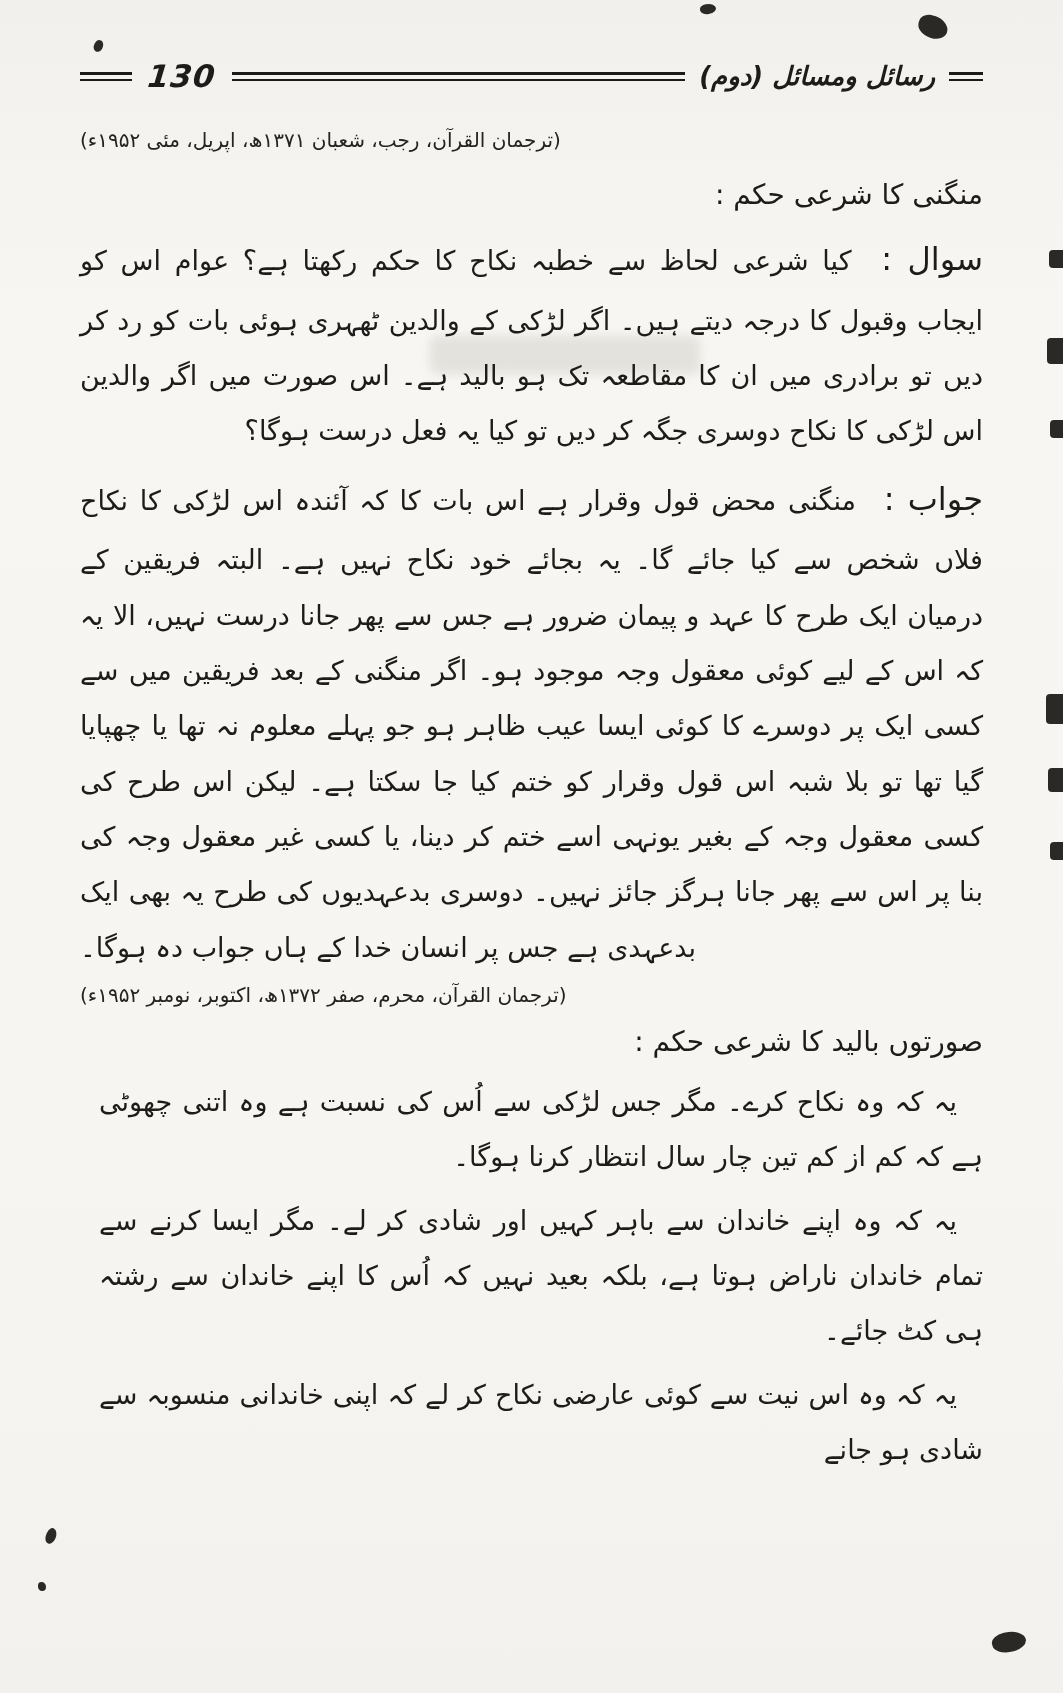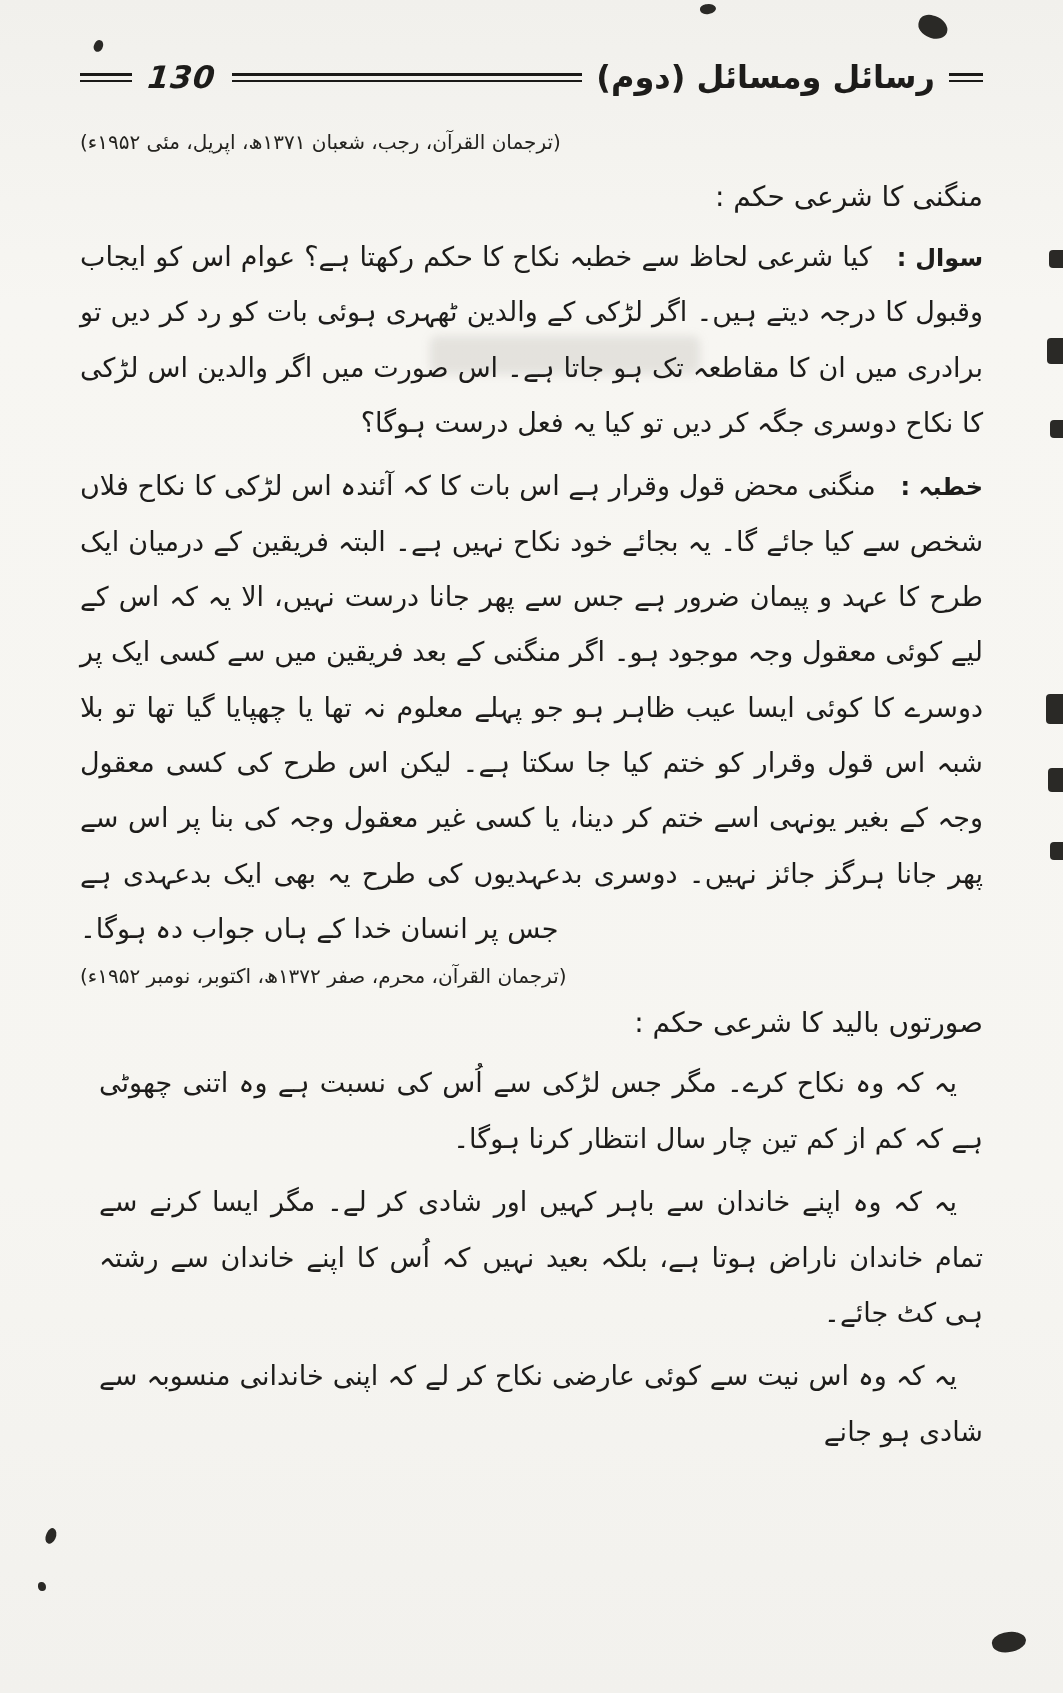--- a/index.html
+++ b/index.html
@@ -45,37 +45,38 @@
     font-style: italic;
     font-weight: bold;
     font-size: 31px;
     letter-spacing: 1px;
     transform: skewX(-6deg);
     padding: 0 4px;
   }
   .book-title {
     direction: rtl;
     font-weight: bold;
-    font-size: 32px;
+    font-size: 26px;
     white-space: nowrap;
     padding: 0 2px;
+    font-style: italic;
   }
 
   
   .para {
     font-size: 27px;
     line-height: 2.05;
     text-align: justify;
     margin: 0 0 8px 0;
   }
   .para.indent { text-indent: 26px; margin-left: 19px; }
   .para.last-left { text-align-last: left; }
   .qa-label {
-    font-weight: bold;
-    font-size: 24px;
+    font-weight: normal;
+    font-size: 32px;
     padding-left: 16px; 
   }
   .citation {
     font-size: 20px;
     text-align: left;
     direction: rtl;
     margin: 2px 0 14px 0;
     color: #24231f;
   }
   .section-heading {
@@ -128,25 +129,25 @@
       <span class="dbl-rule rule-c"></span>
     </header>
 
 
     <p class="citation">(ترجمان القرآن، رجب، شعبان ۱۳۷۱ھ، اپریل، مئی ۱۹۵۲ء)</p>
 
     <h2 class="section-heading">منگنی کا شرعی حکم :</h2>
 
     <p class="para">
       <span class="qa-label">سوال :</span>
-      <span>کیا شرعی لحاظ سے خطبہ نکاح کا حکم رکھتا ہے؟ عوام اس کو ایجاب وقبول کا درجہ دیتے ہیں۔ اگر لڑکی کے والدین ٹھہری ہوئی بات کو رد کر دیں تو برادری میں ان کا مقاطعہ تک ہو جاتا ہے۔ اس صورت میں اگر والدین اس لڑکی کا نکاح دوسری جگہ کر دیں تو کیا یہ فعل درست ہوگا؟</span>
+      <span>کیا شرعی لحاظ سے خطبہ نکاح کا حکم رکھتا ہے؟ عوام اس کو ایجاب وقبول کا درجہ دیتے ہیں۔ اگر لڑکی کے والدین ٹھہری ہوئی بات کو رد کر دیں تو برادری میں ان کا مقاطعہ تک ہو بالید ہے۔ اس صورت میں اگر والدین اس لڑکی کا نکاح دوسری جگہ کر دیں تو کیا یہ فعل درست ہوگا؟</span>
     </p>
 
     <p class="para last-left">
-      <span class="qa-label">خطبہ :</span>
+      <span class="qa-label">جواب :</span>
       <span>منگنی محض قول وقرار ہے اس بات کا کہ آئندہ اس لڑکی کا نکاح فلاں شخص سے کیا جائے گا۔ یہ بجائے خود نکاح نہیں ہے۔ البتہ فریقین کے درمیان ایک طرح کا عہد و پیمان ضرور ہے جس سے پھر جانا درست نہیں، الا یہ کہ اس کے لیے کوئی معقول وجہ موجود ہو۔ اگر منگنی کے بعد فریقین میں سے کسی ایک پر دوسرے کا کوئی ایسا عیب ظاہر ہو جو پہلے معلوم نہ تھا یا چھپایا گیا تھا تو بلا شبہ اس قول وقرار کو ختم کیا جا سکتا ہے۔ لیکن اس طرح کی کسی معقول وجہ کے بغیر یونہی اسے ختم کر دینا، یا کسی غیر معقول وجہ کی بنا پر اس سے پھر جانا ہرگز جائز نہیں۔ دوسری بدعہدیوں کی طرح یہ بھی ایک بدعہدی ہے جس پر انسان خدا کے ہاں جواب دہ ہوگا۔</span>
     </p>
 
     <p class="citation">(ترجمان القرآن، محرم، صفر ۱۳۷۲ھ، اکتوبر، نومبر ۱۹۵۲ء)</p>
 
     <h2 class="section-heading second">صورتوں بالید کا شرعی حکم :</h2>
 
 
     <p class="para indent">یہ کہ وہ نکاح کرے۔ مگر جس لڑکی سے اُس کی نسبت ہے وہ اتنی چھوٹی ہے کہ کم از کم تین چار سال انتظار کرنا ہوگا۔</p>
     <p class="para indent">یہ کہ وہ اپنے خاندان سے باہر کہیں اور شادی کر لے۔ مگر ایسا کرنے سے تمام خاندان ناراض ہوتا ہے، بلکہ بعید نہیں کہ اُس کا اپنے خاندان سے رشتہ ہی کٹ جائے۔</p>

